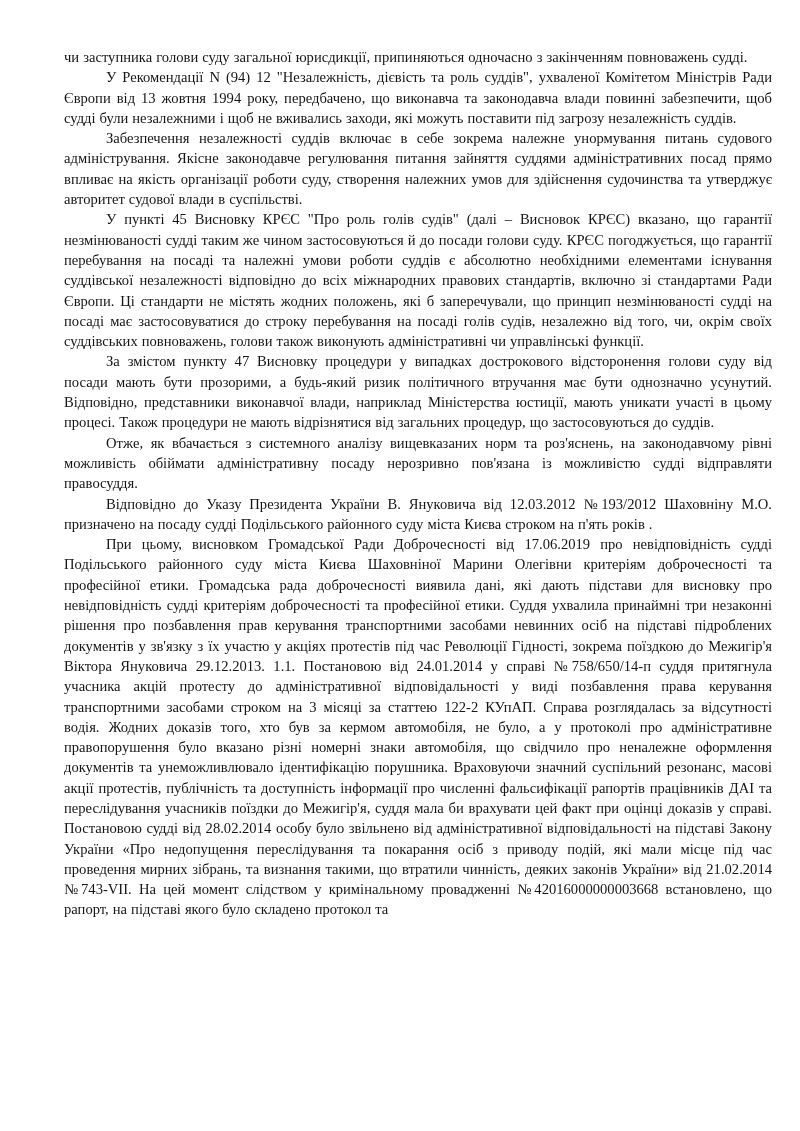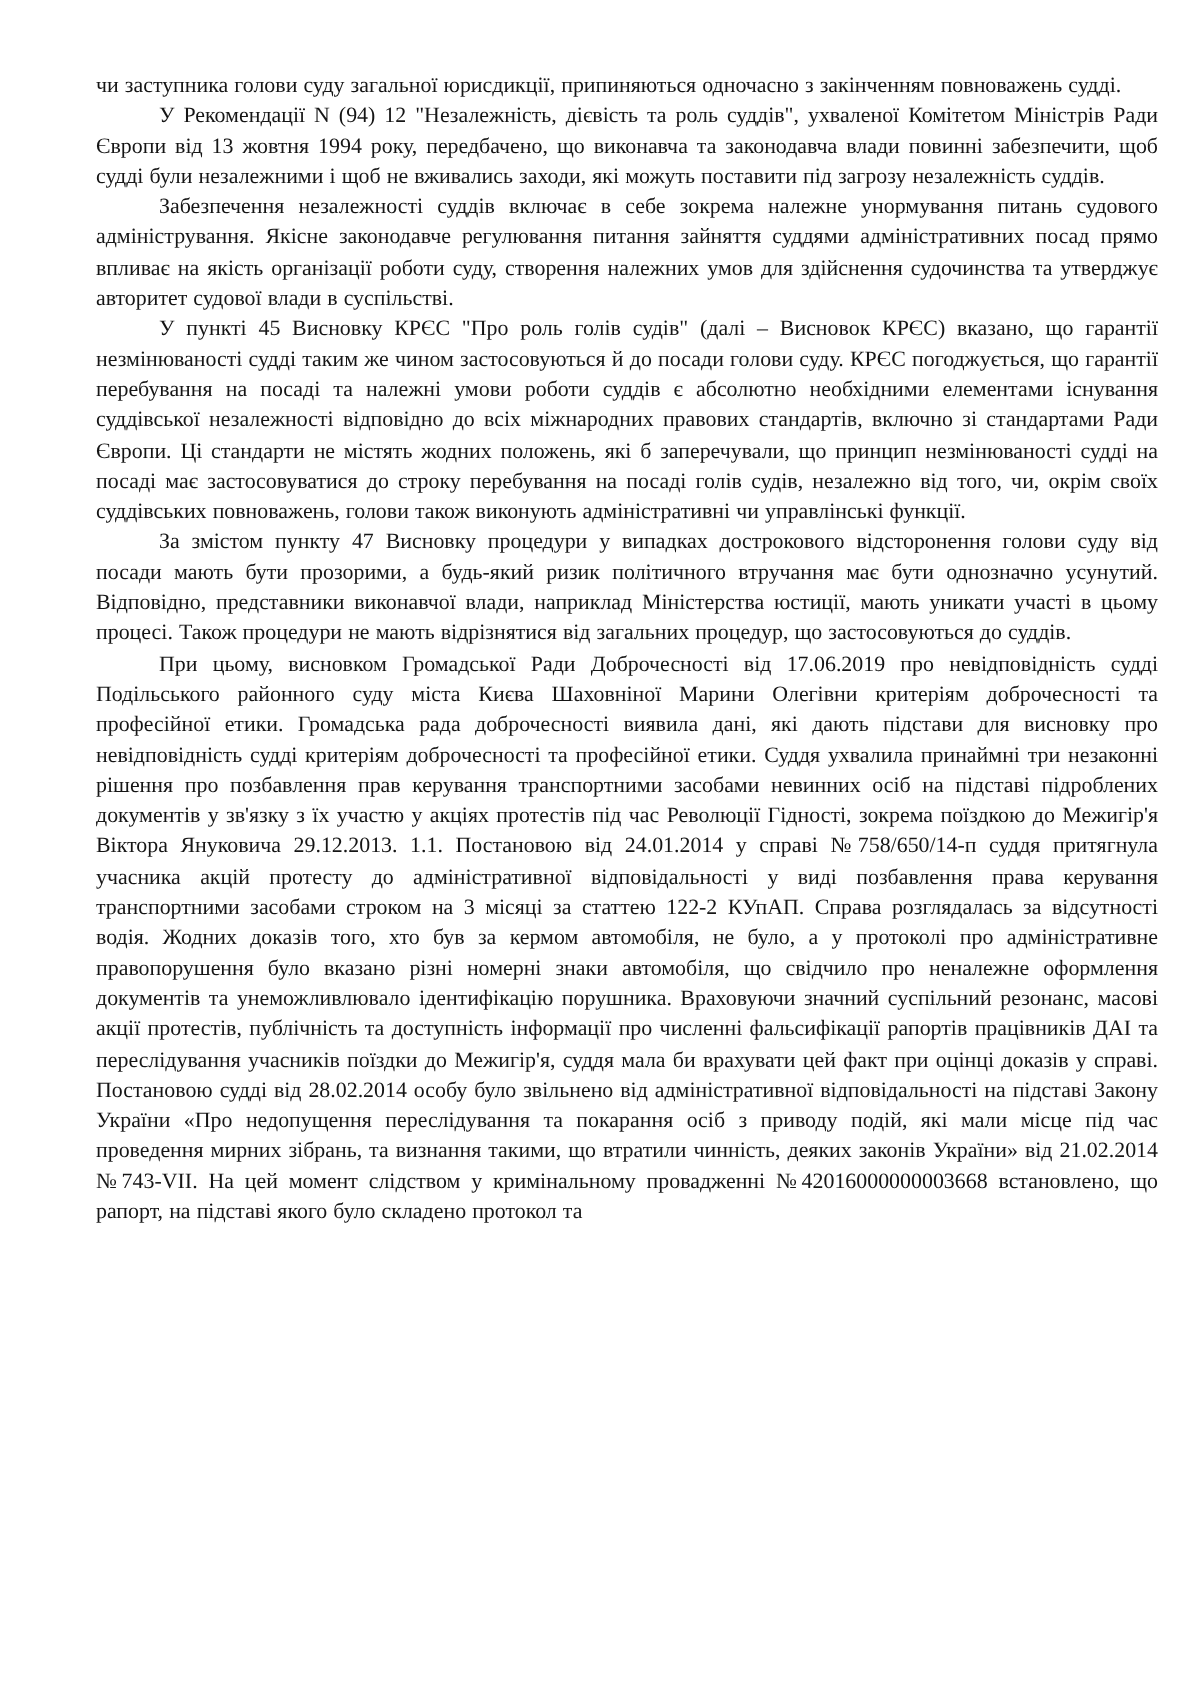--- a/index.html
+++ b/index.html
@@ -35,14 +35,16 @@
 </style>
 </head>
 <body>
 
 <div class="page">
   <p class="para no-indent">чи заступника голови суду загальної юрисдикції, припиняються одночасно з закінченням повноважень судді.</p>
   <p class="para">У Рекомендації N (94) 12 "Незалежність, дієвість та роль суддів", ухваленої Комітетом Міністрів Ради Європи від 13 жовтня 1994 року, передбачено, що виконавча та законодавча влади повинні забезпечити, щоб судді були незалежними і щоб не вживались заходи, які можуть поставити під загрозу незалежність суддів.</p>
   <p class="para">Забезпечення незалежності суддів включає в себе зокрема належне унормування питань судового адміністрування. Якісне законодавче регулювання питання зайняття суддями адміністративних посад прямо впливає на якість організації роботи суду, створення належних умов для здійснення судочинства та утверджує авторитет судової влади в суспільстві.</p>
   <p class="para">У пункті 45 Висновку КРЄС "Про роль голів судів" (далі – Висновок КРЄС) вказано, що гарантії незмінюваності судді таким же чином застосовуються й до посади голови суду. КРЄС погоджується, що гарантії перебування на посаді та належні умови роботи суддів є абсолютно необхідними елементами існування суддівської незалежності відповідно до всіх міжнародних правових стандартів, включно зі стандартами Ради Європи. Ці стандарти не містять жодних положень, які б заперечували, що принцип незмінюваності судді на посаді має застосовуватися до строку перебування на посаді голів судів, незалежно від того, чи, окрім своїх суддівських повноважень, голови також виконують адміністративні чи управлінські функції.</p>
   <p class="para">За змістом пункту 47 Висновку процедури у випадках дострокового відсторонення голови суду від посади мають бути прозорими, а будь-який ризик політичного втручання має бути однозначно усунутий. Відповідно, представники виконавчої влади, наприклад Міністерства юстиції, мають уникати участі в цьому процесі. Також процедури не мають відрізнятися від загальних процедур, що застосовуються до суддів.</p>
+  <p class="para">Отже, як вбачається з системного аналізу  вищевказаних норм та роз'яснень, на законодавчому рівні можливість обіймати адміністративну посаду нерозривно пов'язана із можливістю судді відправляти правосуддя.</p>
+  <p class="para">Відповідно до Указу Президента України В. Януковича від 12.03.2012 №193/2012 Шаховніну М.О. призначено на посаду судді Подільського районного суду міста Києва строком на п'ять років .</p>
   <p class="para">При цьому, висновком Громадської Ради Доброчесності від 17.06.2019 про невідповідність судді Подільського районного суду міста Києва Шаховніної Марини Олегівни критеріям доброчесності та професійної етики. Громадська рада доброчесності виявила дані, які дають підстави для висновку про невідповідність судді критеріям доброчесності та професійної етики. Суддя ухвалила принаймні три незаконні рішення про позбавлення прав керування транспортними засобами невинних осіб на підставі підроблених документів у зв'язку з їх участю у акціях протестів під час Революції Гідності, зокрема поїздкою до Межигір'я Віктора Януковича 29.12.2013. 1.1. Постановою від 24.01.2014 у справі №758/650/14-п суддя притягнула учасника акцій протесту до адміністративної відповідальності у виді позбавлення права керування транспортними засобами строком на 3 місяці за статтею 122-2 КУпАП. Справа розглядалась за відсутності водія. Жодних доказів того, хто був за кермом автомобіля, не було, а у протоколі про адміністративне правопорушення було вказано різні номерні знаки автомобіля, що свідчило про неналежне оформлення документів та унеможливлювало ідентифікацію порушника. Враховуючи значний суспільний резонанс, масові акції протестів, публічність та доступність інформації про численні фальсифікації рапортів працівників ДАІ та переслідування учасників поїздки до Межигір'я, суддя мала би врахувати цей факт при оцінці доказів у справі. Постановою судді від 28.02.2014 особу було звільнено від адміністративної відповідальності на підставі Закону України «Про недопущення переслідування та покарання осіб з приводу подій, які мали місце під час проведення мирних зібрань, та визнання такими, що втратили чинність, деяких законів України» від 21.02.2014 №743-VII. На цей момент слідством у кримінальному провадженні №42016000000003668 встановлено, що рапорт, на підставі якого було складено протокол та</p>
 </div>
 
 </body></html>

